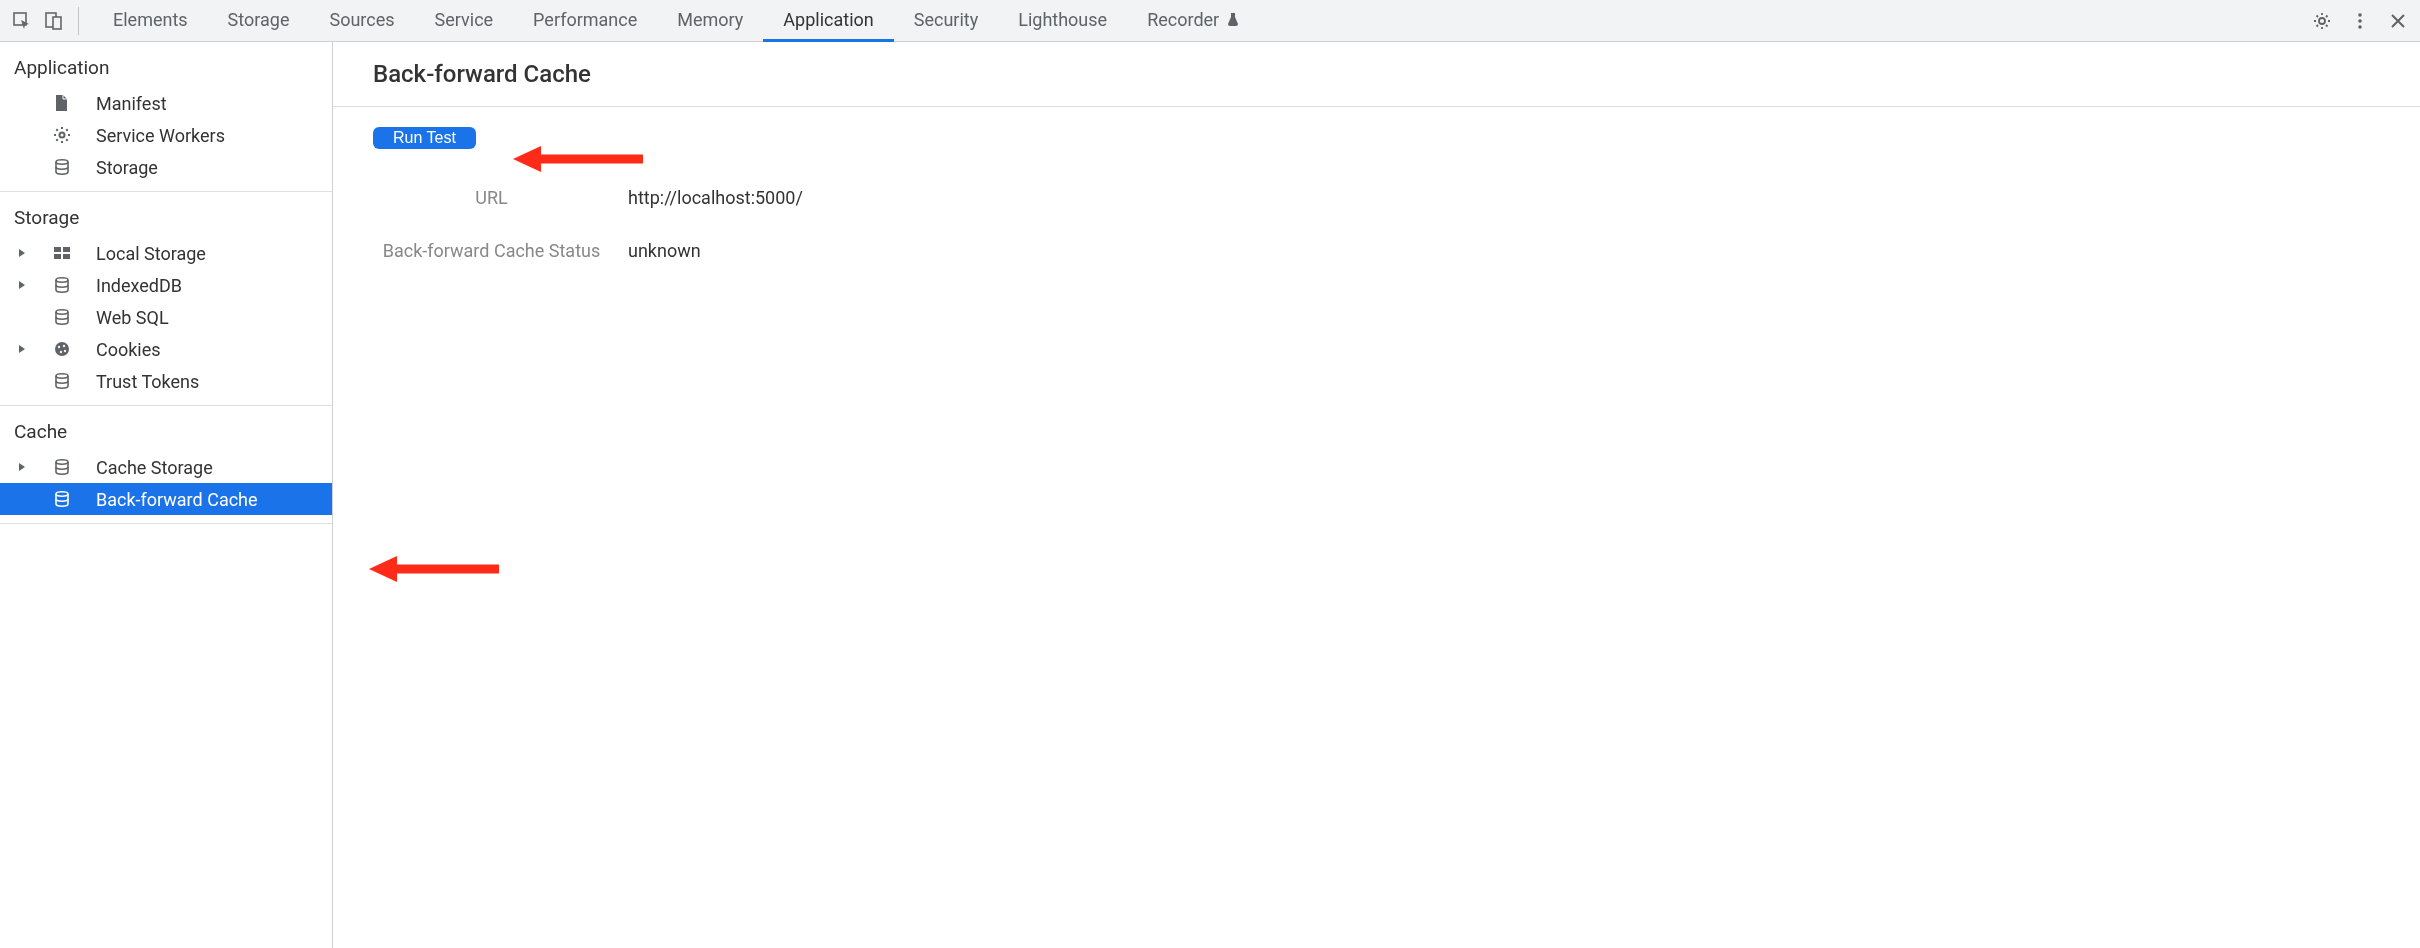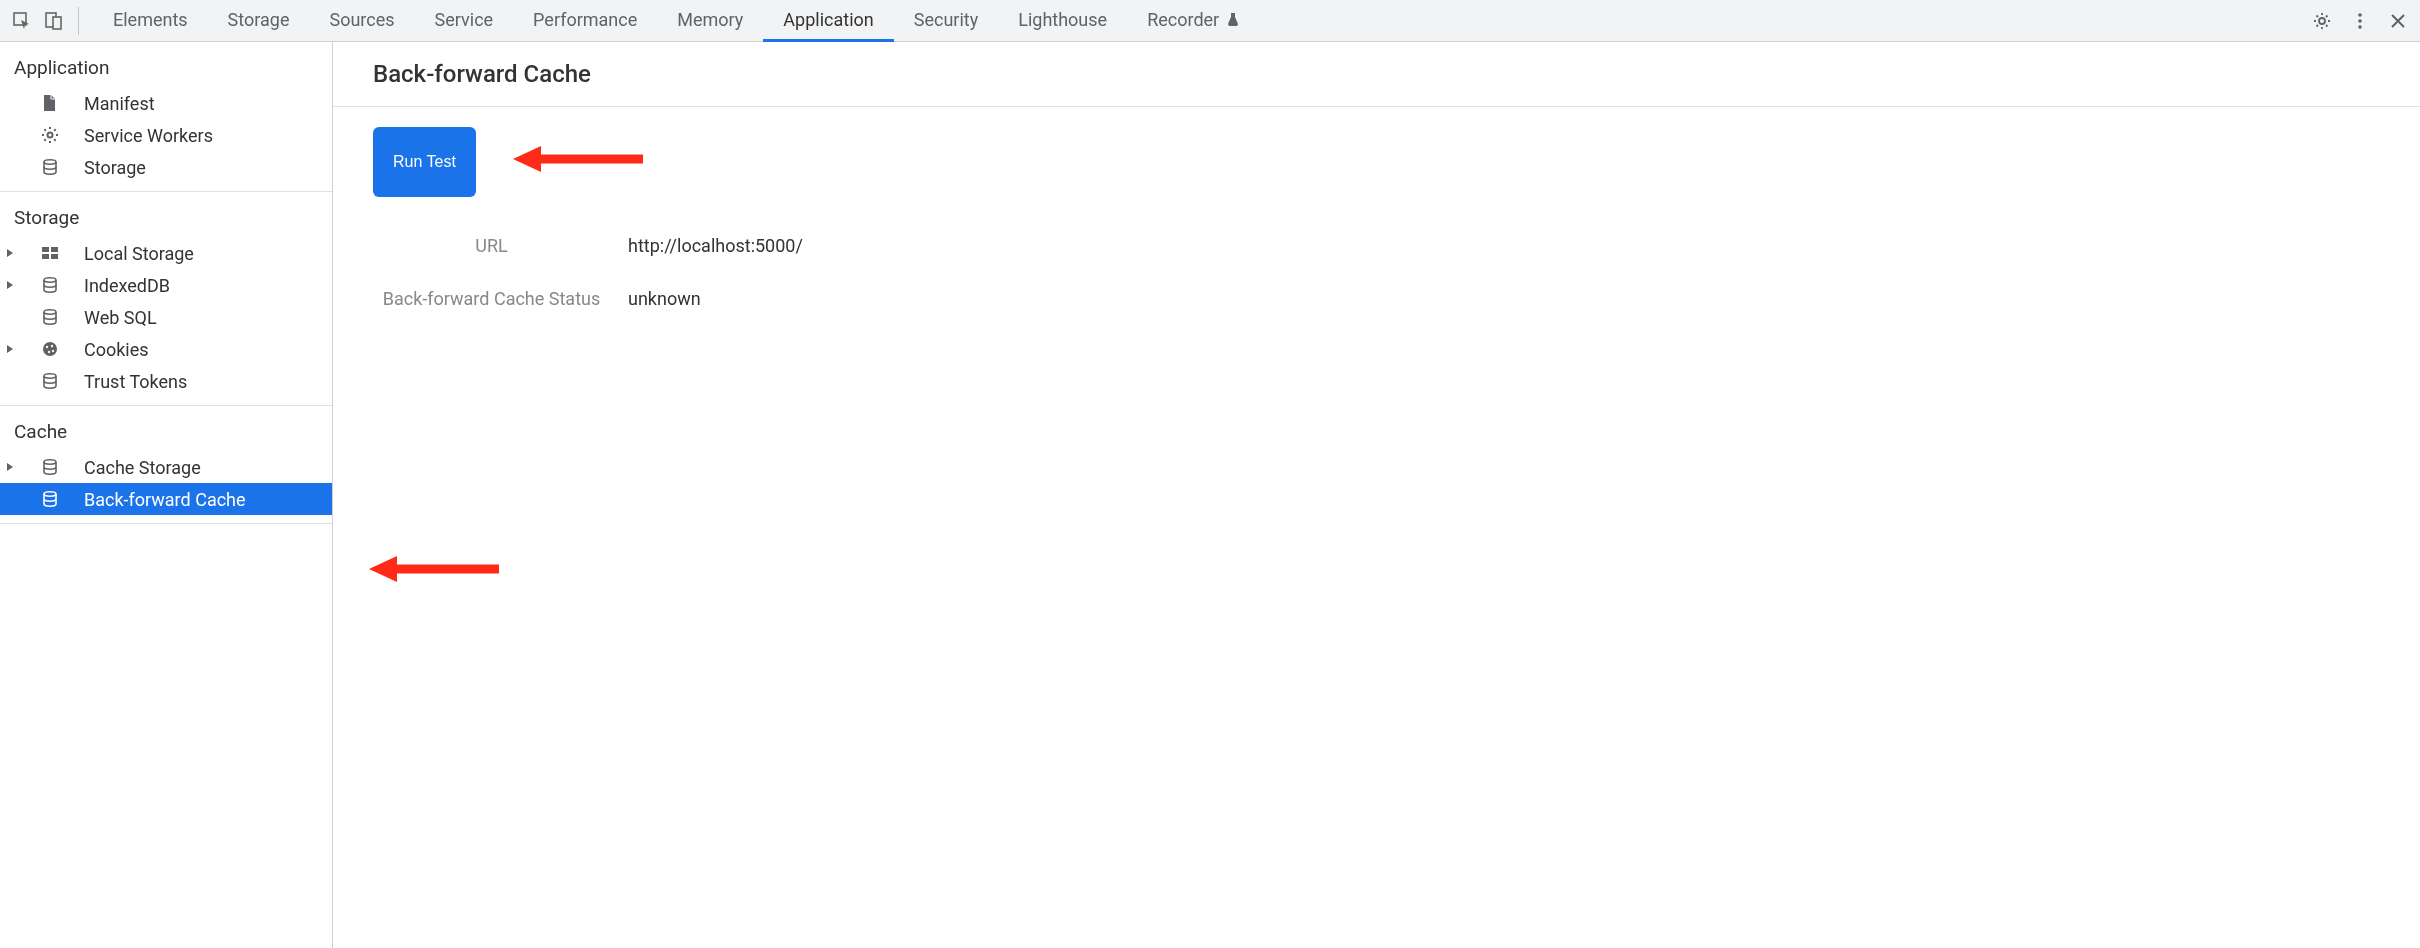--- a/index.html
+++ b/index.html
@@ -81,21 +81,21 @@
       font-size: 19px;
       color: #333;
     }
     .sidebar-section {
       border-bottom: 1px solid #e0e0e0;
       padding-bottom: 8px;
     }
     .sidebar-item {
       display: flex;
       align-items: center;
-      padding: 5px 8px 5px 4px;
+      padding: 5px 8px 5px 16px;
       cursor: pointer;
       font-size: 18px;
       gap: 24px;
       height: 32px;
     }
     .sidebar-item.selected {
       background: #1a73e8;
       color: #fff;
     }
     .tree-arrow {
@@ -128,21 +128,21 @@
       font-weight: 500;
       border-bottom: 1px solid #e0e0e0;
     }
     .main-body {
       padding: 20px 40px;
     }
     .run-btn {
       background: #1a73e8;
       color: #fff;
       border: none;
-      padding: 26px 20px;
+      padding: 2px 20px;
       border-radius: 6px;
       font-size: 16px;
       font-weight: 500;
       cursor: pointer;
     }
     .details {
       margin-top: 38px;
     }
     .detail-row {
       display: flex;

